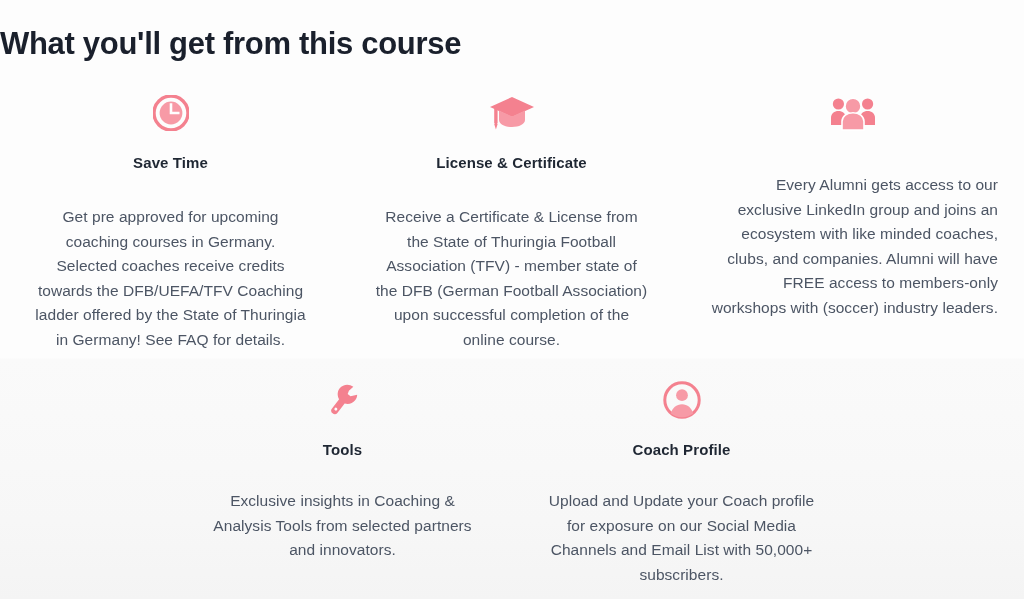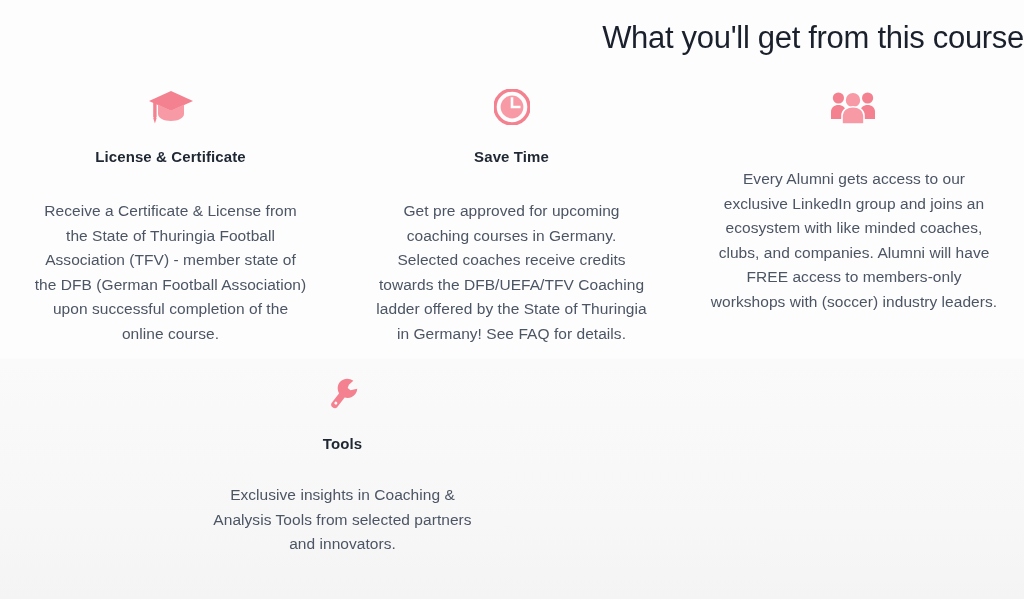--- a/index.html
+++ b/index.html
@@ -25,27 +25,27 @@
     background: linear-gradient(to bottom,
         #fdfdfd 0px,
         #fdfdfd 358px,
         #fafafa 359px,
         #f7f7f7 520px,
         #f4f4f4 599px);
   }
 
   
   .page-title {
-    text-align: right;
+    text-align: left;
     font-size: 31px;
     line-height: 38px;
-    font-weight: normal;
+    font-weight: bold;
     letter-spacing: -0.3px;
     color: #1a202c;
-    padding-top: 19px;
+    padding-top: 25px;
   }
 
   
   .features-row {
     display: flex;
     width: 1024px;
   }
 
   .features-row.row-one { margin-top: 22px; }
 
@@ -89,56 +89,56 @@
     line-height: 24.5px;
     color: #4c5564;
     letter-spacing: 0.05px;
   }
 
   .row-two .feature-text { margin-top: 29px; text-align: center; }
 
   
   .w-c1 .feature-text { width: 274px; margin-left: auto; margin-right: auto; }
   .w-c2 .feature-text { width: 274px; margin-left: auto; margin-right: auto; }
-  .w-c3 .feature-text { width: 288px; margin-left: auto; margin-right: auto; }
+  .w-c3 .feature-text { width: 288px; margin-left: auto; margin-right: auto; text-align: right; }
   .w-c4 .feature-text { width: 283px; margin-left: auto; margin-right: auto; }
   .w-c5 .feature-text { width: 268px; margin-left: auto; margin-right: auto; }
 </style>
 </head>
 <body>
 
 <div class="page">
 
   <h1 class="page-title">What you'll get from this course</h1>
 
   <div class="features-row row-one">
 
+    <div class="feature w-c2">
+      <div class="feature-icon">
+        <svg width="36" height="36" viewBox="0 0 36 36" aria-hidden="true">
+          <circle cx="18" cy="18" r="17" fill="none" stroke="#f4818f" stroke-width="3.4"></circle>
+          <circle cx="18" cy="18" r="11.4" fill="#f79aa6"></circle>
+          <path d="M18 9.6 V18 H25.2" fill="none" stroke="#ffffff" stroke-width="2.6" stroke-linecap="square"></path>
+        </svg>
+      </div>
+      <div class="feature-title">Save Time</div>
+      <p class="feature-text">Get pre approved for upcoming coaching courses in Germany. Selected coaches receive credits towards the DFB/UEFA/TFV Coaching ladder offered by the State of Thuringia in Germany! See FAQ for details.</p>
+    </div>
+
     <div class="feature w-c1">
       <div class="feature-icon">
         <svg width="46" height="36" viewBox="0 0 46 36" aria-hidden="true">
           <path d="M23 2 L45 12 L23 22 L1 12 Z" fill="#f4818f"></path>
           <path d="M10 15.5 V25 c0 4.2 6 7 13 7 s13 -2.8 13 -7 V15.5 L23 21.4 Z" fill="#f79aa6"></path>
           <rect x="5.2" y="13.2" width="3.4" height="16" rx="1.4" fill="#f4818f"></rect>
           <path d="M5.2 29 h3.4 l-1.7 5.4 Z" fill="#f4818f"></path>
         </svg>
       </div>
       <div class="feature-title">License &amp; Certificate</div>
       <p class="feature-text">Receive a Certificate &amp; License from the State of Thuringia Football Association (TFV) - member state of the DFB (German Football Association) upon successful completion of the online course.</p>
-    </div>
-
-    <div class="feature w-c2">
-      <div class="feature-icon">
-        <svg width="36" height="36" viewBox="0 0 36 36" aria-hidden="true">
-          <circle cx="18" cy="18" r="17" fill="none" stroke="#f4818f" stroke-width="3.4"></circle>
-          <circle cx="18" cy="18" r="11.4" fill="#f79aa6"></circle>
-          <path d="M18 9.6 V18 H25.2" fill="none" stroke="#ffffff" stroke-width="2.6" stroke-linecap="square"></path>
-        </svg>
-      </div>
-      <div class="feature-title">Save Time</div>
-      <p class="feature-text">Get pre approved for upcoming coaching courses in Germany. Selected coaches receive credits towards the DFB/UEFA/TFV Coaching ladder offered by the State of Thuringia in Germany! See FAQ for details.</p>
     </div>
 
     <div class="feature w-c3">
       <div class="feature-icon">
         <svg width="46" height="36" viewBox="0 0 46 36" aria-hidden="true">
 
           <circle cx="8.4" cy="9" r="5.6" fill="#f4818f"></circle>
           <path d="M1 30 V22.5 c0 -4 3.4 -6.6 7.4 -6.6 s7.4 2.6 7.4 6.6 V30 Z" fill="#f4818f"></path>
 
           <circle cx="37.6" cy="9" r="5.6" fill="#f4818f"></circle>
@@ -160,15 +160,26 @@
           <g transform="rotate(38 17 18)">
             <path d="M17 1.2 c-5.4 0 -9.8 4.3 -9.8 9.6 0 4.1 2.6 7.6 6.3 9 V32 c0 1.6 1.6 2.9 3.5 2.9 s3.5 -1.3 3.5 -2.9 V19.8 c3.7 -1.4 6.3 -4.9 6.3 -9 0 -2.1 -0.7 -4.1 -1.9 -5.7 l-4.3 5.3 -3.6 0 -1.1 -3.4 Z" fill="#f4818f"></path>
             <circle cx="17" cy="29.6" r="1.5" fill="#fbfbfb"></circle>
           </g>
         </svg>
       </div>
       <div class="feature-title">Tools</div>
       <p class="feature-text">Exclusive insights in Coaching &amp; Analysis Tools from selected partners and innovators.</p>
     </div>
 
+    <div class="feature w-c5">
+      <div class="feature-icon">
+        <svg width="38" height="38" viewBox="0 0 38 38" aria-hidden="true">
+          <circle cx="19" cy="19" r="17.2" fill="none" stroke="#f4818f" stroke-width="3"></circle>
+          <circle cx="19" cy="14.2" r="5.9" fill="#f79aa6"></circle>
+          <path d="M7.9 32.6 c1.2 -5.6 5.7 -9.3 11.1 -9.3 s9.9 3.7 11.1 9.3 A17.1 17.1 0 0 1 19 36.2 a17.1 17.1 0 0 1 -11.1 -3.6 Z" fill="#f79aa6"></path>
+        </svg>
+      </div>
+      <div class="feature-title">Coach Profile</div>
+      <p class="feature-text">Upload and Update your Coach profile for exposure on our Social Media Channels and Email List with 50,000+ subscribers.</p>
+    </div>
   </div>
 
 </div>
 
 </body></html>

